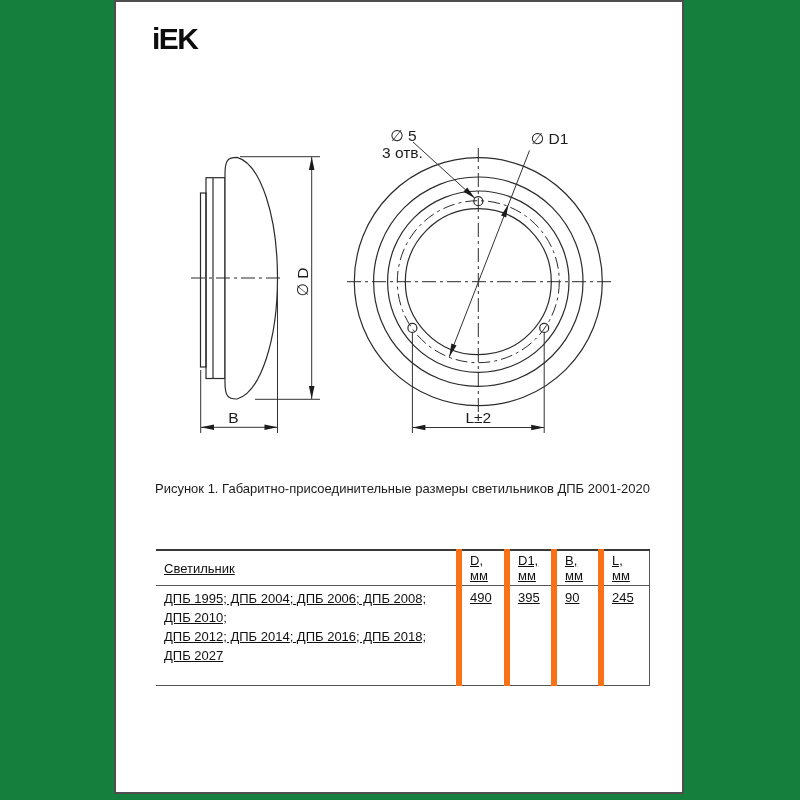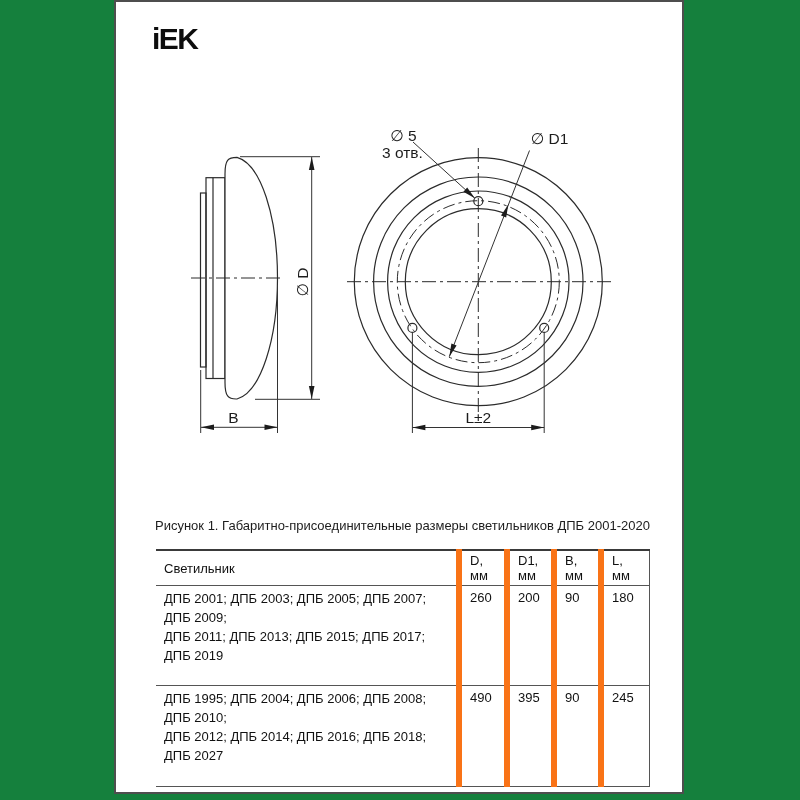--- a/index.html
+++ b/index.html
@@ -4,31 +4,31 @@
 <style>
   html,body{margin:0;padding:0;background:#ffffff;}
   .canvas{position:relative;width:800px;height:800px;background:#15803d;overflow:hidden;
           font-family:"Liberation Sans",sans-serif;color:#1a1a1a;}
   .page-frame{position:absolute;left:114px;top:0;width:570px;height:794px;
               border:2px solid #4e4e4e;box-sizing:border-box;background:#fff;}
   .logo{position:absolute;left:152px;top:24px;font-size:30px;font-weight:900;
         letter-spacing:-1.5px;color:#0d0d0d;line-height:30px;}
   .drawing-svg{position:absolute;left:0;top:0;}
   .drawing-svg text{font-family:"Liberation Sans",sans-serif;font-size:15.5px;fill:#1c1c1c;}
-  .caption{position:absolute;left:155px;top:481px;width:520px;font-size:13px;color:#1c1c1c;margin-top:37px;}
+  .caption{position:absolute;left:155px;top:481px;width:520px;font-size:13px;color:#1c1c1c;}
   .spec-table{position:absolute;left:156px;top:549px;width:493px;border-collapse:collapse;
               table-layout:fixed;font-size:13px;color:#111;}
   .spec-table col.c-models{width:303px;}
   .spec-table col.c-d{width:48px;}
   .spec-table col.c-d1{width:47px;}
   .spec-table col.c-b{width:47px;}
   .spec-table col.c-l{width:48px;}
   .spec-table{border-top:2px solid #3a3a3a;border-bottom:1px solid #555;border-right:1px solid #555;}
   .spec-table th,.spec-table td{border-bottom:1px solid #555;padding:4px 6px 20px 8px;
-              text-align:left;vertical-align:top;font-weight:400;}
+              text-align:left;vertical-align:top;font-weight:400;text-decoration:underline;}
   .spec-table th{height:18px;vertical-align:middle;padding-top:2px;padding-bottom:2px;}
   .spec-table th+th,.spec-table td+td{border-left:6px solid #f97316;}
   .spec-table td{height:32px;}
   .models-cell div{line-height:1.45;}
 </style>
 </head>
 <body>
 
 <div class="canvas">
 
@@ -127,30 +127,20 @@
         <th>Светильник</th>
         <th>D, мм</th>
         <th>D1, мм</th>
         <th>B, мм</th>
         <th>L, мм</th>
       </tr>
     </thead>
     <tbody>
       <tr>
         <td class="models-cell">
-          <div>ДПБ 2001; ДПБ 2003; ДПБ 2005; ДПБ 2007; ДПБ 2009;</div>
-          <div>ДПБ 2011; ДПБ 2013; ДПБ 2015; ДПБ 2017; ДПБ 2019</div>
-        </td>
-        <td>260</td>
-        <td>200</td>
-        <td>90</td>
-        <td>180</td>
-      </tr>
-      <tr>
-        <td class="models-cell">
           <div>ДПБ 1995; ДПБ 2004; ДПБ 2006; ДПБ 2008; ДПБ 2010;</div>
           <div>ДПБ 2012; ДПБ 2014; ДПБ 2016; ДПБ 2018; ДПБ 2027</div>
         </td>
         <td>490</td>
         <td>395</td>
         <td>90</td>
         <td>245</td>
       </tr>
     </tbody>
   </table>

